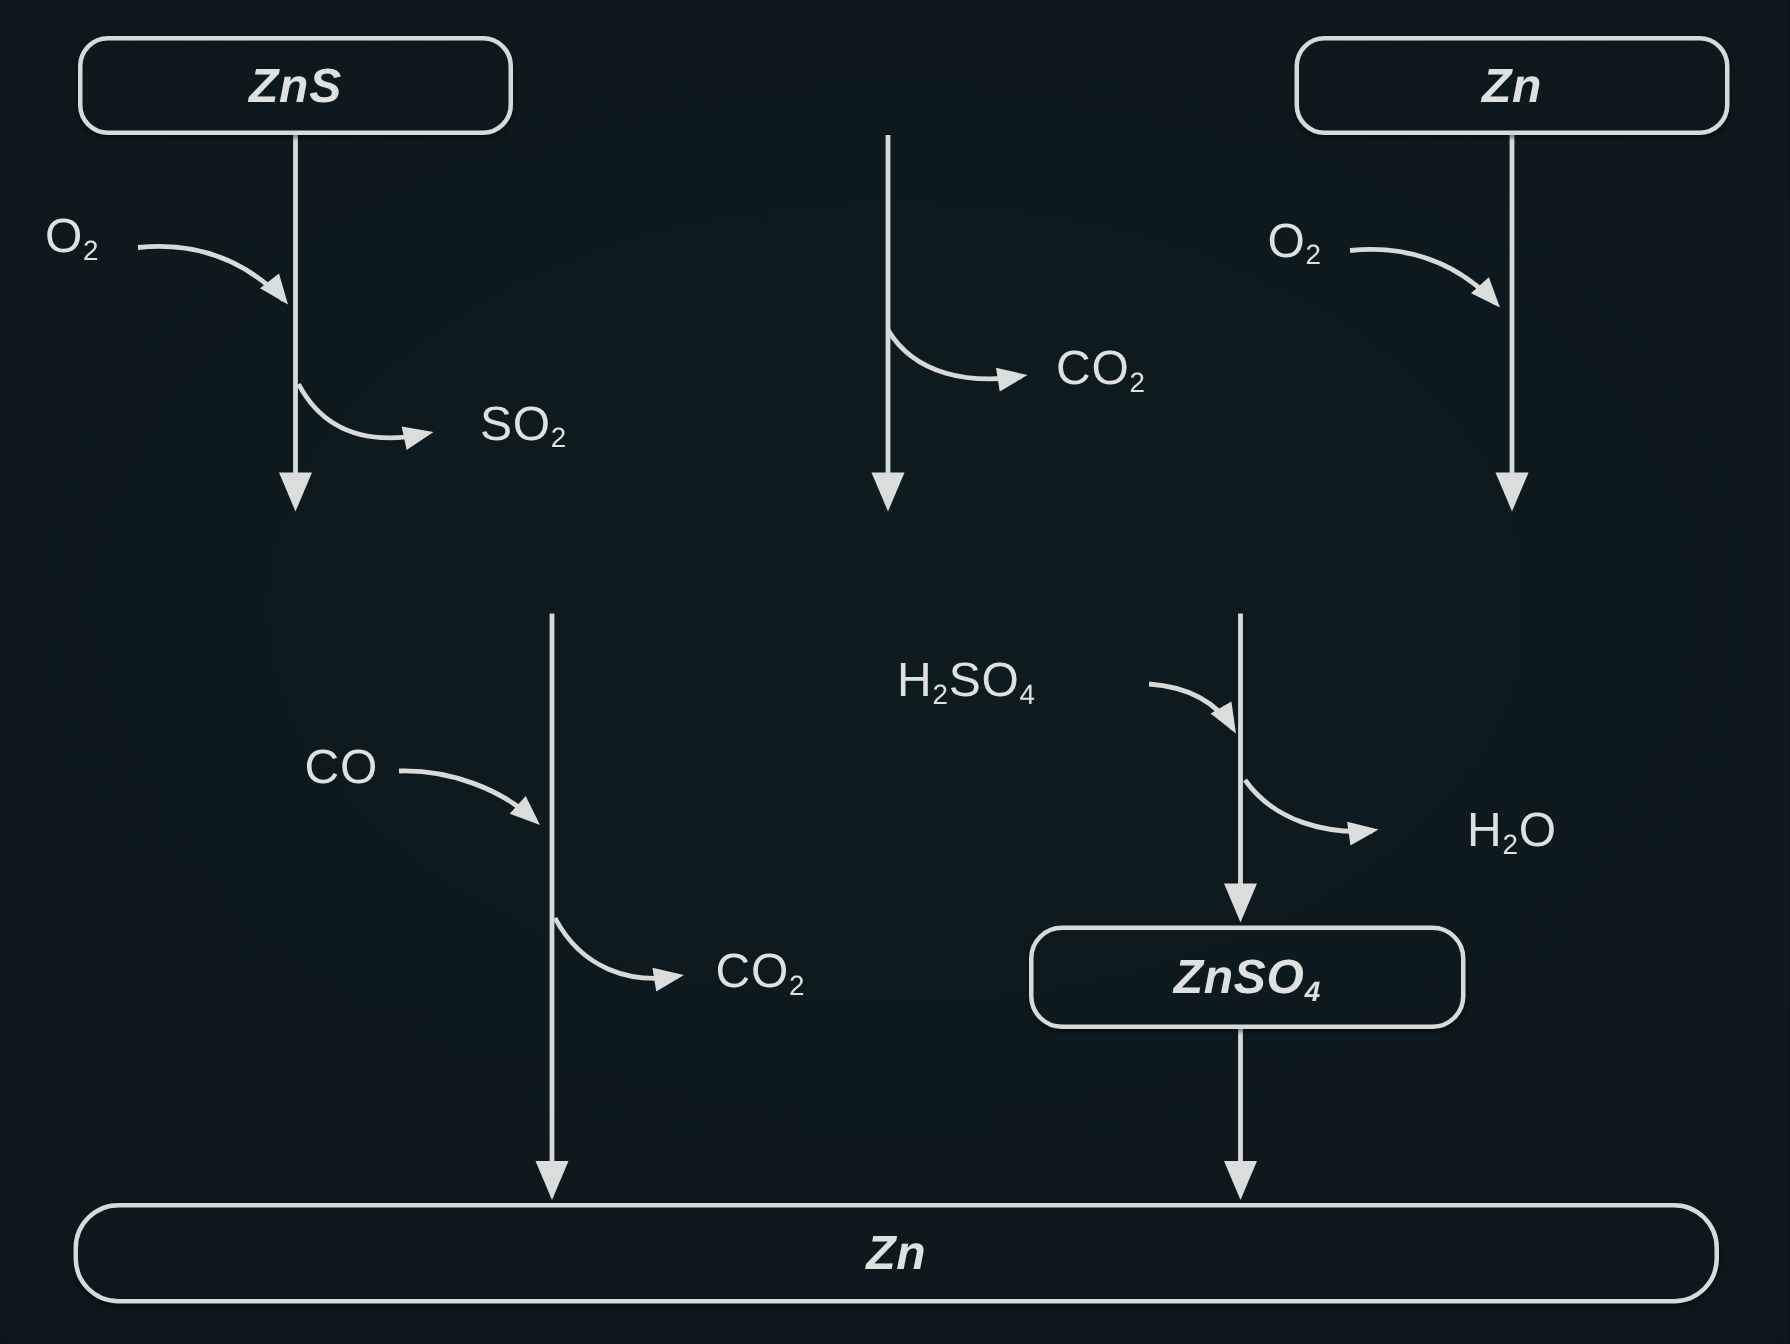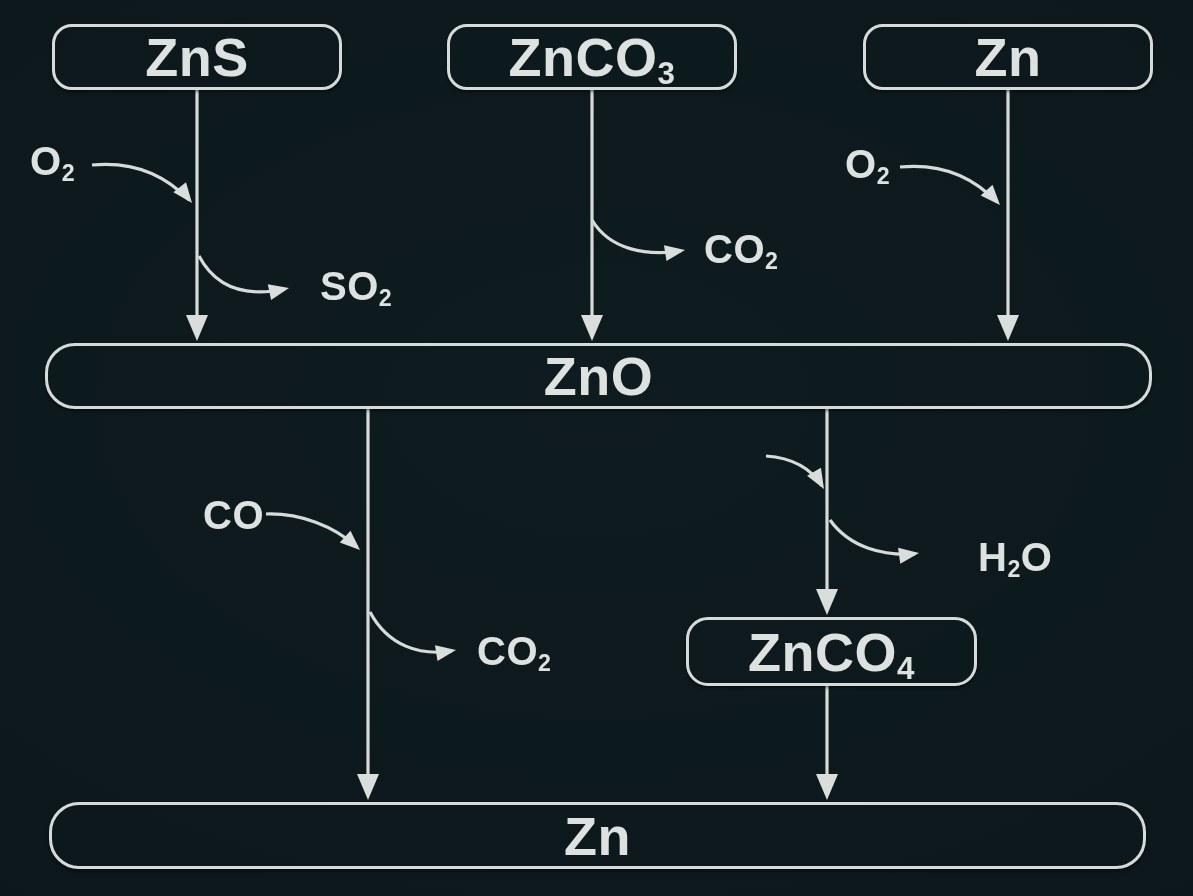--- a/index.html
+++ b/index.html
@@ -6,29 +6,30 @@
   .stage{
     position:relative;width:1193px;height:896px;overflow:hidden;
     background:radial-gradient(ellipse 130% 110% at 50% 45%, #0e1b1f 0%, #0c181c 55%, #0a1316 100%);
     font-family:"Liberation Sans", sans-serif;
     color:#dde2e1;
   }
   .node{
     position:absolute;
     border:3px solid #d6dbda;
     display:flex;align-items:center;justify-content:center;
-    font-size:54px;font-weight:600;letter-spacing:.5px;
+    font-size:32px;font-weight:600;letter-spacing:.5px;
     box-shadow:0 2px 3px rgba(0,0,0,.45);
     box-sizing:border-box;
+    font-style:italic;
   }
   .box{border-radius:20px;}
   .box-wide{border-radius:30px;}
   .box-mid{border-radius:22px;}
   .lbl{
-    position:absolute;font-size:40px;font-weight:700;line-height:1;
+    position:absolute;font-size:32px;font-weight:400;line-height:1;
     letter-spacing:.5px;white-space:nowrap;
   }
   sub{
     font-size:.58em;line-height:0;vertical-align:baseline;
     position:relative;top:.26em;
   }
   svg.wires{position:absolute;left:0;top:0;width:1193px;height:896px;}
   svg.wires path{stroke:#d6dbda;stroke-width:3.2;fill:none;}
   svg.wires polygon{fill:#d9dedd;stroke:none;}
 </style>
@@ -99,48 +100,43 @@
     <g>
       <path d="M370,612 C388,646 420,656 452,651"></path>
       <polygon points="0,0 -20,-8 -20,8" transform="translate(456,650) rotate(-9)"></polygon>
     </g>
   </svg>
 
   <div class="node box" style="left:52px;top:24px;width:290px;height:66px">
     <span><span>ZnS</span><sub></sub></span>
   </div>
 
-  <div class="node box" style="left:447px;top:24px;width:290px;height:66px">
-    <span><span>ZnCO</span><sub>3</sub></span>
-  </div>
 
   <div class="node box" style="left:863px;top:24px;width:290px;height:66px">
     <span><span>Zn</span></span>
   </div>
 
-  <div class="node box-wide" style="left:45px;top:343px;width:1107px;height:66px">
-    <span><span>ZnO</span></span>
-  </div>
 
   <div class="node box-mid" style="left:686px;top:617px;width:291px;height:69px">
-    <span><span>ZnCO</span><sub>4</sub></span>
+    <span><span>ZnSO</span><sub>4</sub></span>
   </div>
 
   <div class="node box-wide" style="left:49px;top:802px;width:1097px;height:67px">
     <span><span>Zn</span></span>
   </div>
 
   <div class="lbl" style="left:30px;top:141px"><span>O</span><sub>2</sub></div>
 
   <div class="lbl" style="left:320px;top:266px"><span>SO</span><sub>2</sub></div>
 
   <div class="lbl" style="left:704px;top:229px"><span>CO</span><sub>2</sub></div>
 
   <div class="lbl" style="left:845px;top:144px"><span>O</span><sub>2</sub></div>
 
   <div class="lbl" style="left:203px;top:495px"><span>CO</span></div>
 
   <div class="lbl" style="left:477px;top:631px"><span>CO</span><sub>2</sub></div>
 
+  <div class="lbl" style="left:598px;top:437px"><span>H</span><sub>2</sub><span>SO</span><sub>4</sub></div>
 
   <div class="lbl" style="left:978px;top:537px"><span>H</span><sub>2</sub><span>O</span></div>
 
 </div>
 
 </body></html>

